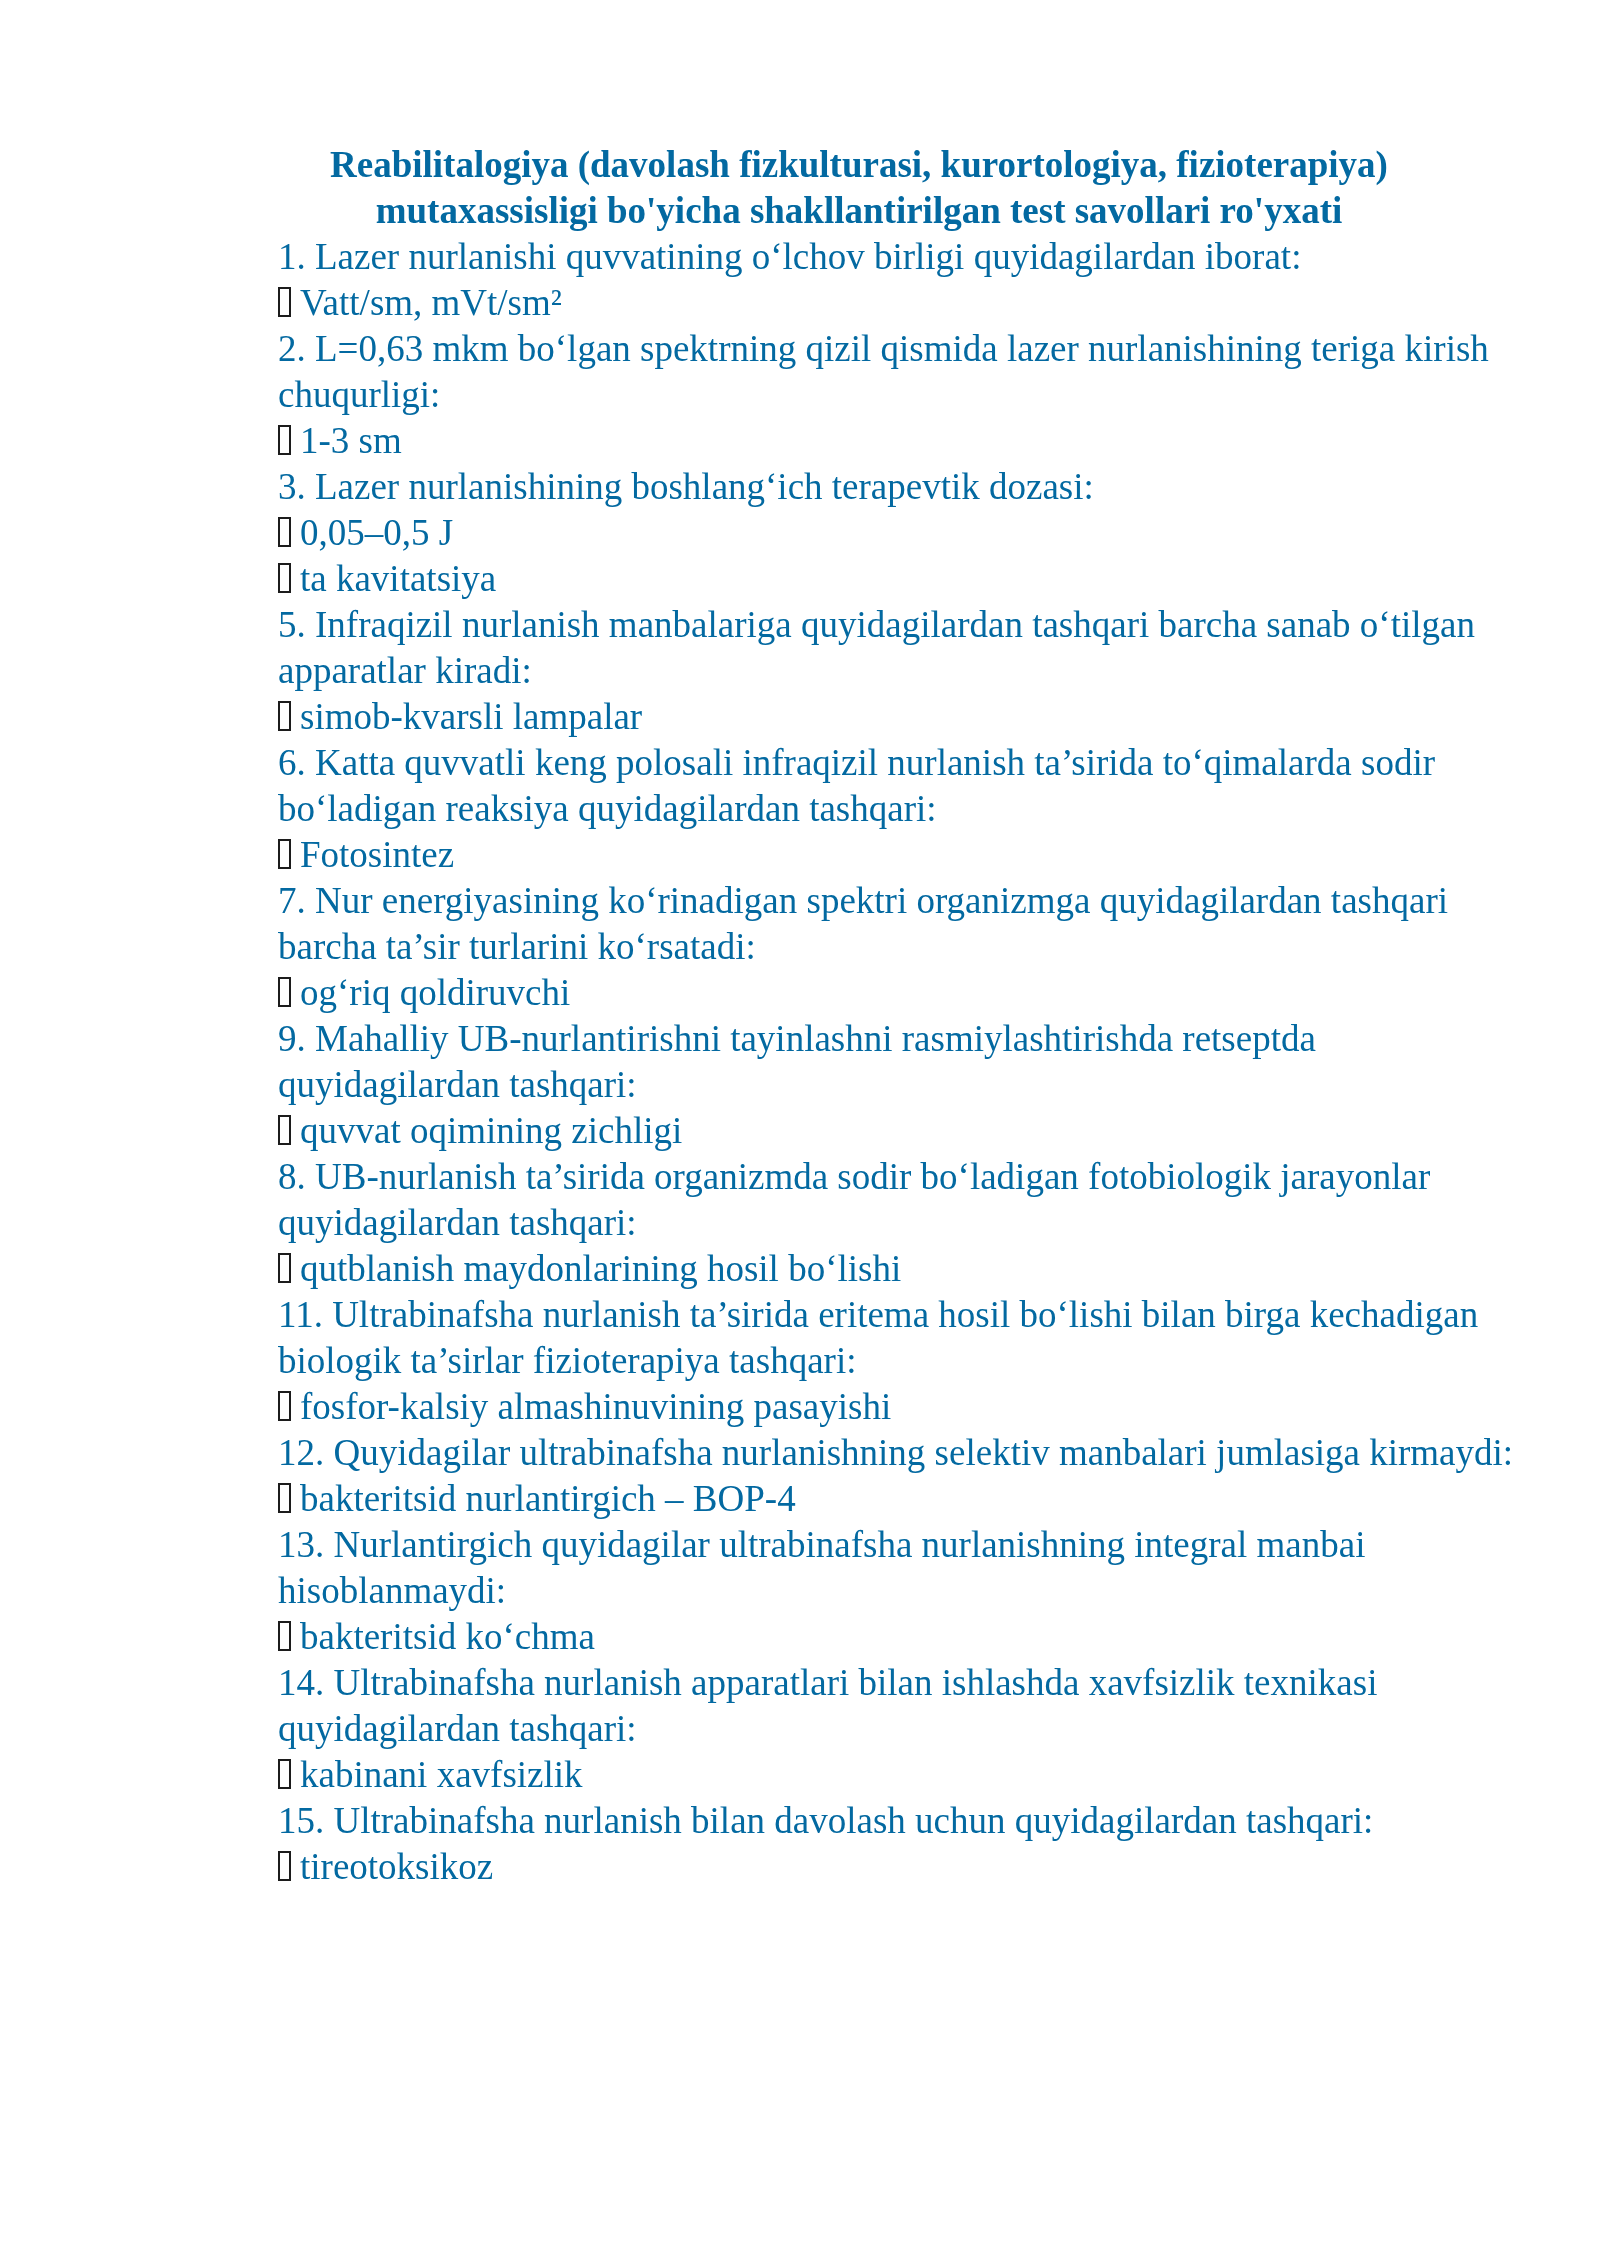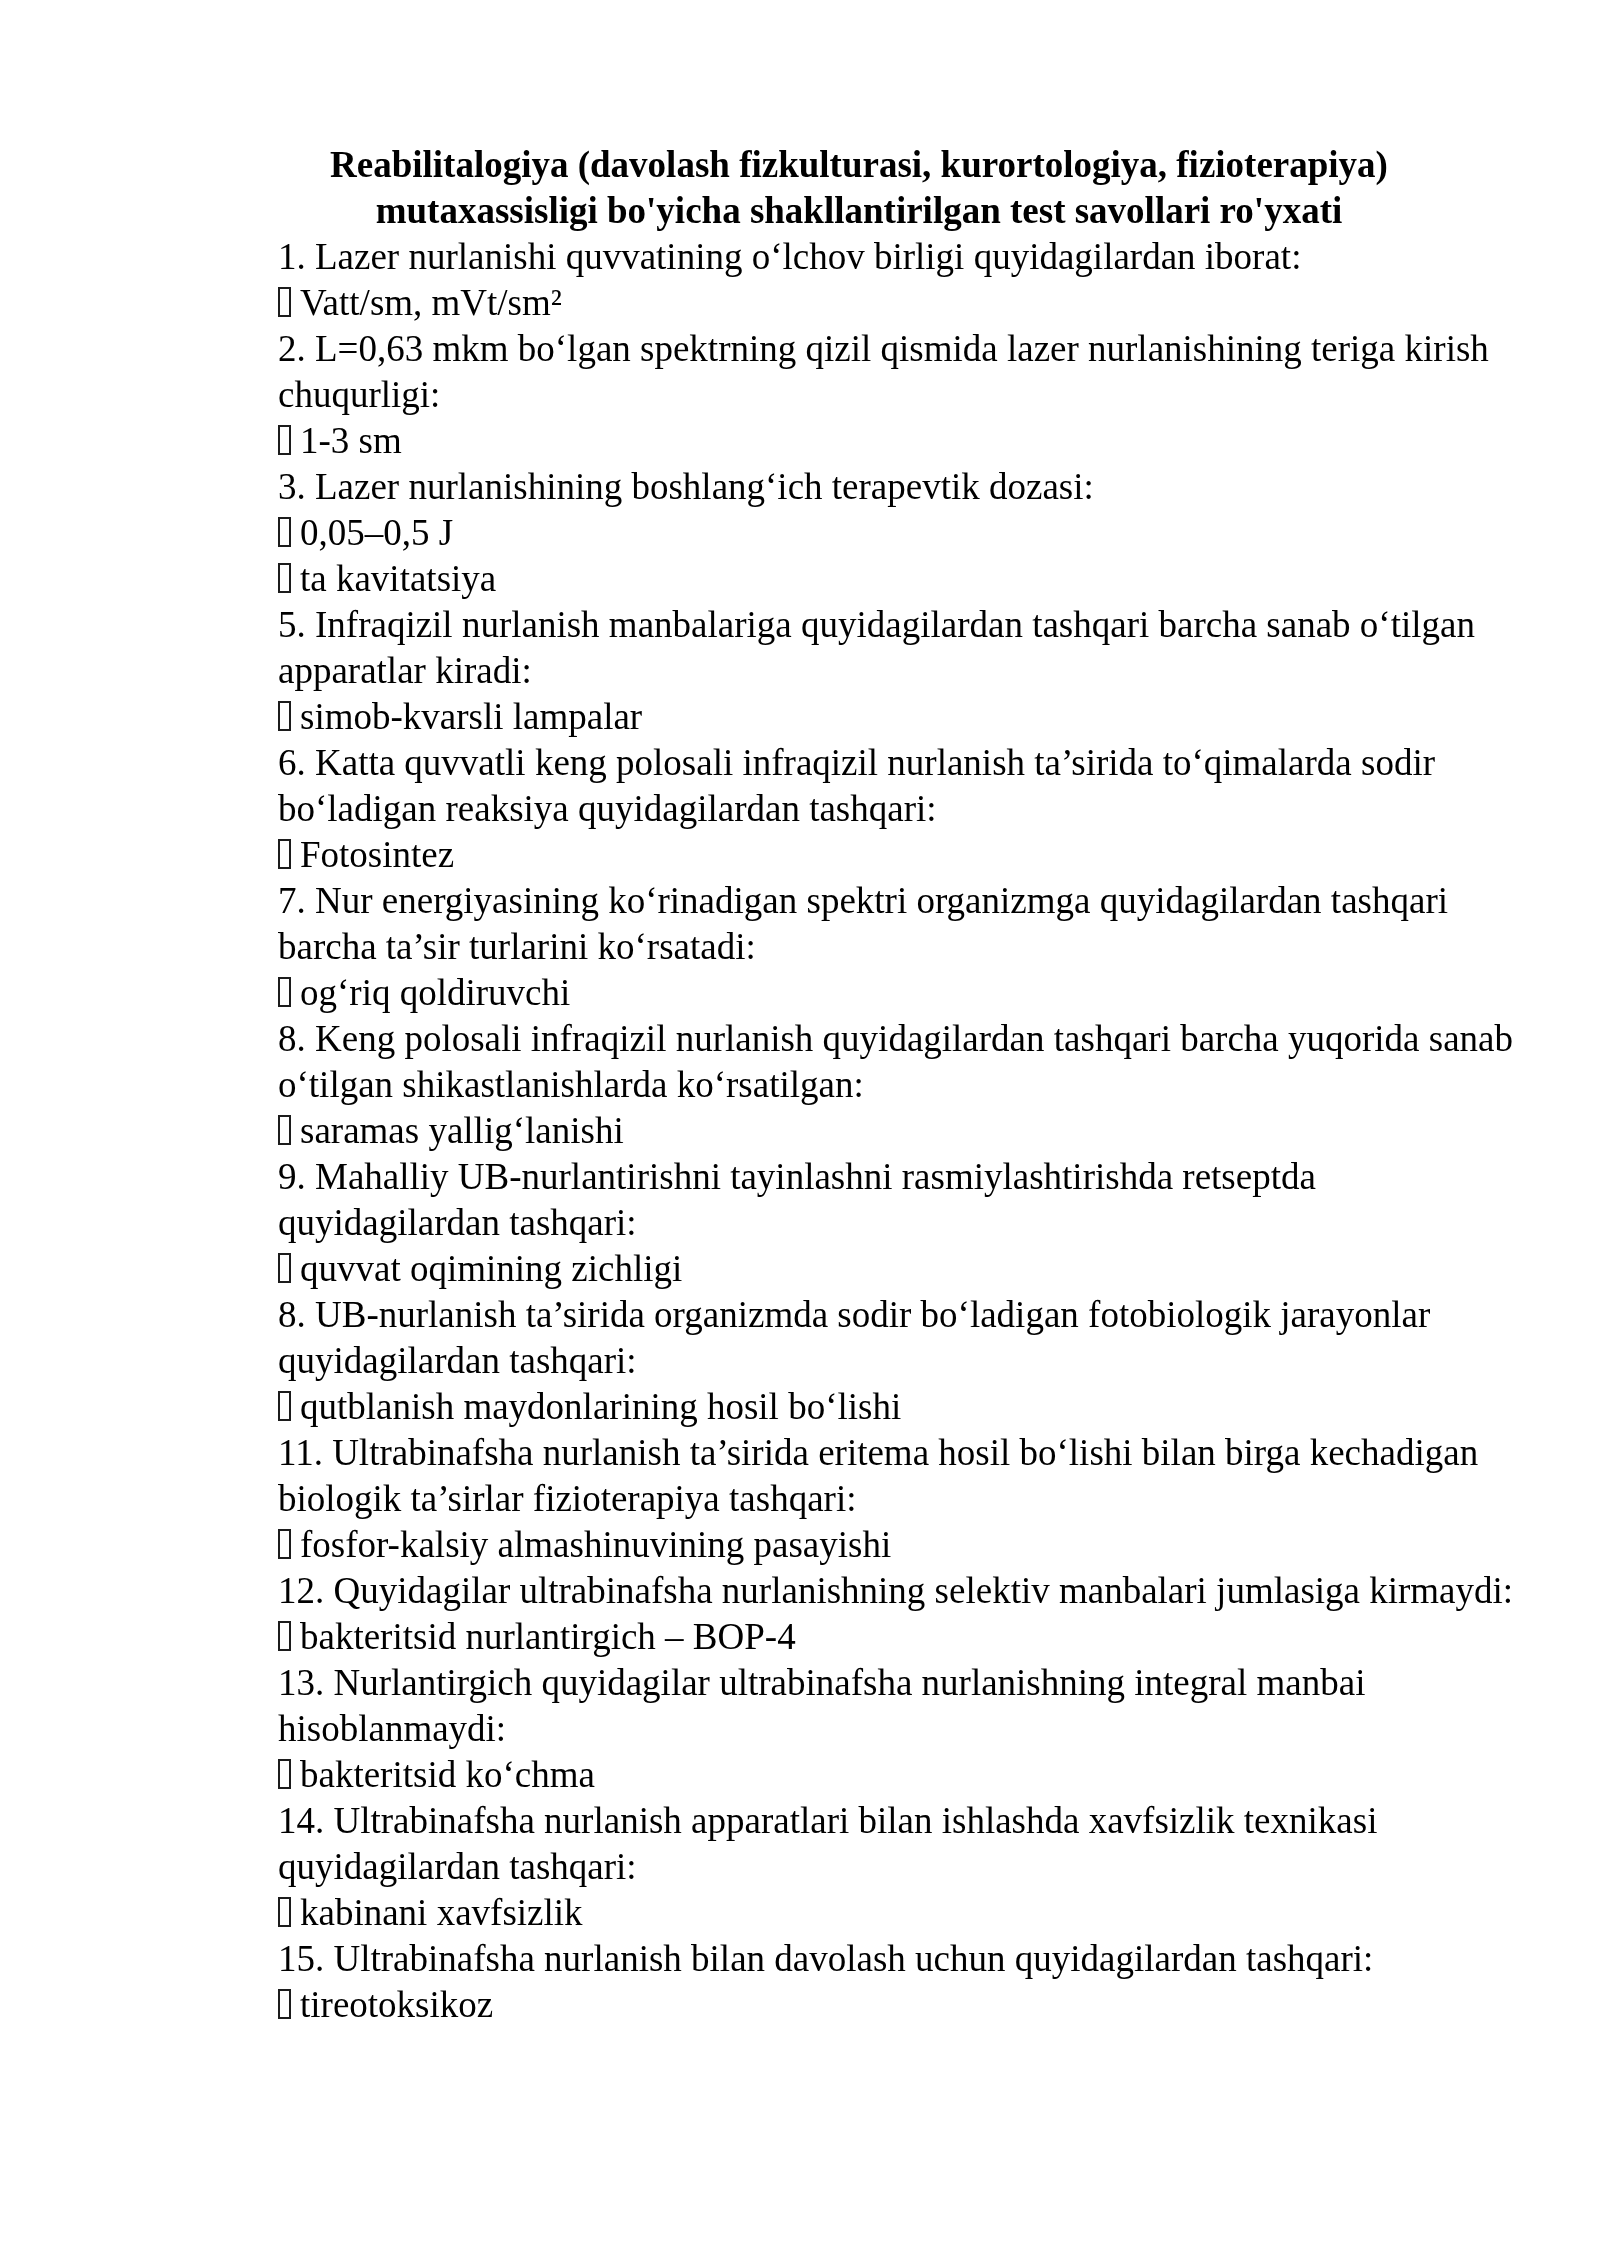--- a/index.html
+++ b/index.html
@@ -11,21 +11,21 @@
     overflow: hidden;
   }
   .doc {
     box-sizing: border-box;
     width: 100%;
     height: 100%;
     padding: 142px 112px 0 230px;
     font-family: "Liberation Serif", "DejaVu Serif", serif;
     font-size: 37px;
     line-height: 46px;
-    color: #000000;
+    color: #0369a1;
   }
   .title-line {
     font-weight: 700;
     text-align: center;
     white-space: nowrap;
   }
   .line {
     white-space: nowrap;
     margin-left: 48px;
   }
@@ -82,25 +82,20 @@
       <div class="line">bo‘ladigan reaksiya quyidagilardan tashqari:</div>
       <div class="line answer-line"><span class="glyph-box"></span><span>Fotosintez</span></div>
     </div>
 
     <div>
       <div class="line">7. Nur energiyasining ko‘rinadigan spektri organizmga quyidagilardan tashqari</div>
       <div class="line">barcha ta’sir turlarini ko‘rsatadi:</div>
       <div class="line answer-line"><span class="glyph-box"></span><span>og‘riq qoldiruvchi</span></div>
     </div>
 
-    <div>
-      <div class="line">8. Keng polosali infraqizil nurlanish quyidagilardan tashqari barcha yuqorida sanab</div>
-      <div class="line">o‘tilgan shikastlanishlarda ko‘rsatilgan:</div>
-      <div class="line answer-line"><span class="glyph-box"></span><span>saramas yallig‘lanishi</span></div>
-    </div>
 
     <div>
       <div class="line">9. Mahalliy UB-nurlantirishni tayinlashni rasmiylashtirishda retseptda</div>
       <div class="line">quyidagilardan tashqari:</div>
       <div class="line answer-line"><span class="glyph-box"></span><span>quvvat oqimining zichligi</span></div>
     </div>
 
     <div>
       <div class="line">8. UB-nurlanish ta’sirida organizmda sodir bo‘ladigan fotobiologik jarayonlar</div>
       <div class="line">quyidagilardan tashqari:</div>

